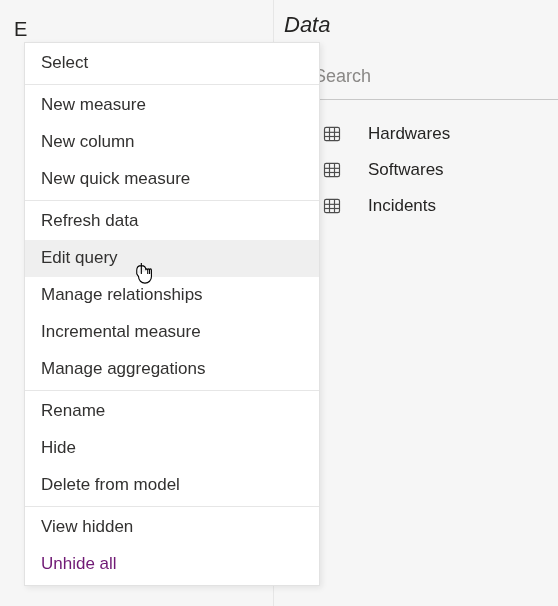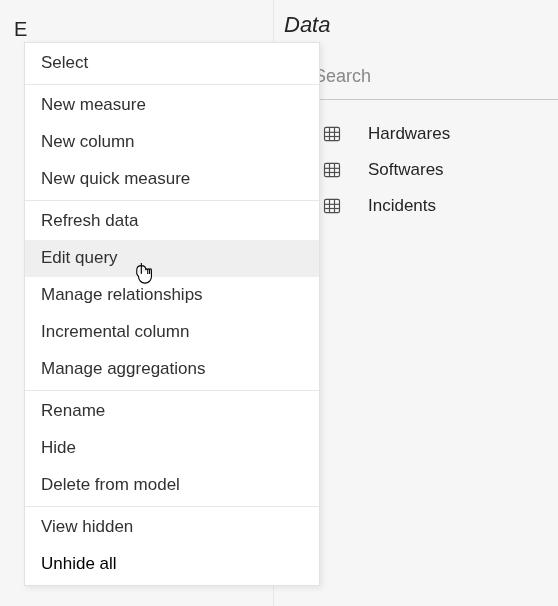--- a/index.html
+++ b/index.html
@@ -104,21 +104,21 @@
       z-index: 10;
     }
     .menu-item {
       font-size: 17px;
       padding: 8px 16px 9px;
       color: #323130;
       cursor: pointer;
       position: relative;
     }
     .menu-item.hovered { background: #efefef; }
-    .menu-item.disabled { color: #000000; cursor: default; }
+    .menu-item.disabled { color: #701a75; cursor: default; }
     .menu-separator {
       height: 1px;
       background: #e6e6e6;
       margin: 2px 0;
     }
     .cursor {
       position: absolute;
       left: 134px;
       top: 260px;
       width: 22px;
@@ -194,21 +194,21 @@
 <div class="context-menu">
   <div class="menu-item">Select</div>
   <div class="menu-separator"></div>
   <div class="menu-item">New measure</div>
   <div class="menu-item">New column</div>
   <div class="menu-item">New quick measure</div>
   <div class="menu-separator"></div>
   <div class="menu-item">Refresh data</div>
   <div class="menu-item hovered">Edit query</div>
   <div class="menu-item">Manage relationships</div>
-  <div class="menu-item">Incremental column</div>
+  <div class="menu-item">Incremental measure</div>
   <div class="menu-item">Manage aggregations</div>
   <div class="menu-separator"></div>
   <div class="menu-item">Rename</div>
   <div class="menu-item">Hide</div>
   <div class="menu-item">Delete from model</div>
   <div class="menu-separator"></div>
   <div class="menu-item">View hidden</div>
   <div class="menu-item disabled">Unhide all</div>
 </div>
 

